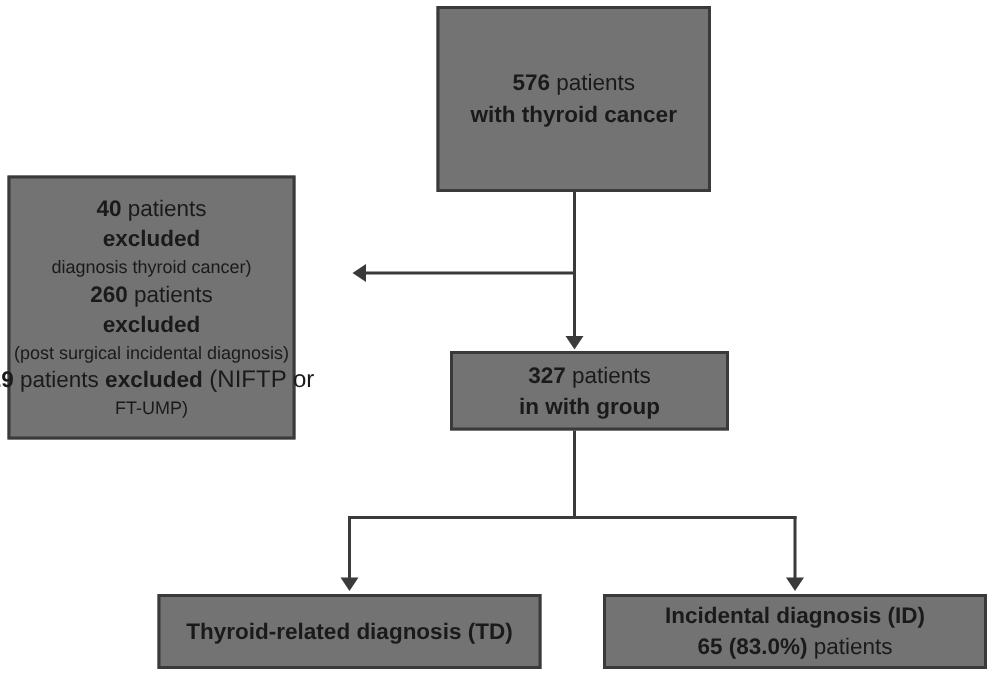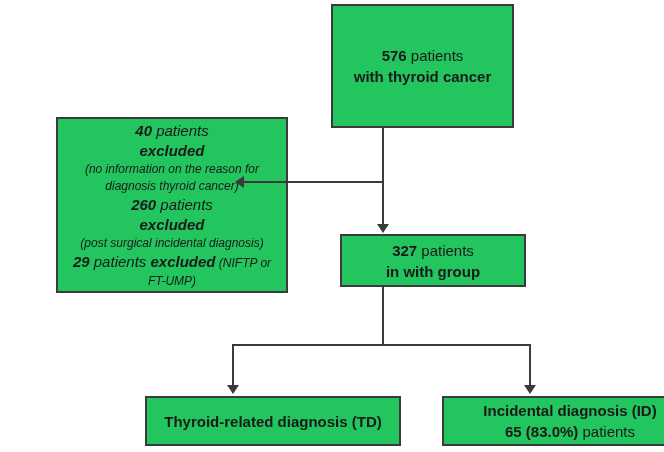--- a/index.html
+++ b/index.html
@@ -13,40 +13,39 @@
     position: relative;
     width: 664px;
     height: 452px;
     background: #ffffff;
     overflow: hidden;
   }
   .box {
     position: absolute;
     box-sizing: border-box;
     border: 2px solid #3a3a3a;
-    background: #22c55e;
+    background: #737373;
     display: flex;
     flex-direction: column;
     justify-content: center;
     align-items: center;
     text-align: left;
-    margin-left: 40px;
   }
   .line {
     font-size: 15px;
     line-height: 21px;
     white-space: nowrap;
   }
   .line.tight { line-height: 20px; }
   .line.small {
     font-size: 12px;
     line-height: 17px;
   }
   .b { font-weight: 700; }
-  .sm { font-size: 12px; }
+  .sm { font-size: 16px; }
   .v-line {
     position: absolute;
     width: 2px;
     background: #3a3a3a;
   }
   .h-line {
     position: absolute;
     height: 2px;
     background: #3a3a3a;
   }
@@ -59,21 +58,21 @@
   }
   .arrow-left {
     position: absolute;
     width: 0; height: 0;
     border-top: 6px solid transparent;
     border-bottom: 6px solid transparent;
     border-right: 9px solid #3a3a3a;
   }
   
   #box-total   { left: 291px; top: 4px;   width: 183px; height: 124px; }
-  #box-excl    { left: 16px;   top: 117px; width: 232px; height: 176px; font-style: italic; }
+  #box-excl    { left: 5px;   top: 117px; width: 192px; height: 176px; }
   #box-study   { left: 300px; top: 234px; width: 186px; height: 53px; }
   #box-td      { left: 105px; top: 396px; width: 256px; height: 50px; }
   #box-id      { left: 402px; top: 396px; width: 256px; height: 50px; }
   
   #v-total-study  { left: 382px; top: 128px; height: 97px; }
   #arrow-study    { left: 377px; top: 224px; }
   #h-excl         { left: 243px; top: 181px; width: 140px; }
   #arrow-excl     { left: 235px; top: 176px; }
   #v-study-branch { left: 382px; top: 287px; height: 58px; }
   #h-branch       { left: 232px; top: 344px; width: 299px; }
@@ -88,21 +87,20 @@
 <div class="canvas">
 
   <div class="box" id="box-total">
     <div class="line"><span class="b">576</span><span> patients</span></div>
     <div class="line b">with thyroid cancer</div>
   </div>
 
   <div class="box" id="box-excl">
     <div class="line tight"><span class="b">40</span><span> patients</span></div>
     <div class="line tight b">excluded</div>
-    <div class="line small">(no information on the reason for</div>
     <div class="line small">diagnosis thyroid cancer)</div>
     <div class="line tight"><span class="b">260</span><span> patients</span></div>
     <div class="line tight b">excluded</div>
     <div class="line small">(post surgical incidental diagnosis)</div>
     <div class="line tight"><span class="b">29</span><span> patients </span><span class="b">excluded</span><span class="sm"> (NIFTP or</span></div>
     <div class="line small">FT-UMP)</div>
   </div>
 
   <div class="box" id="box-study">
     <div class="line"><span class="b">327</span><span> patients</span></div>

